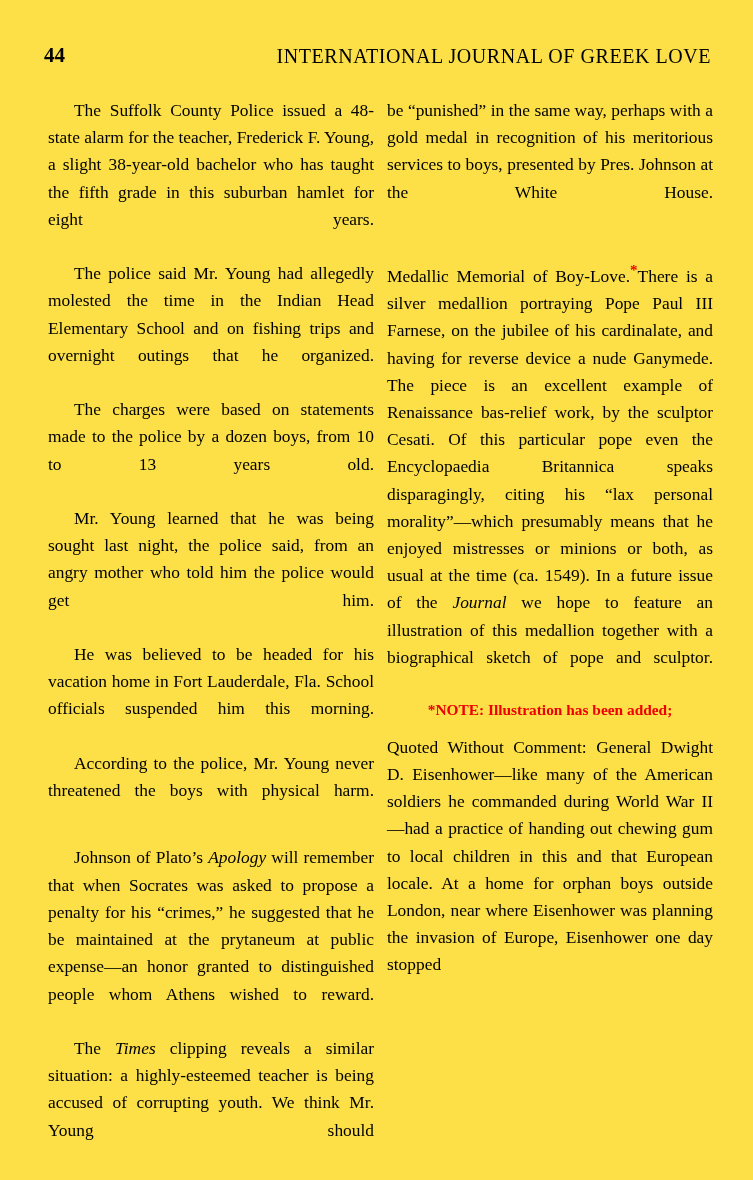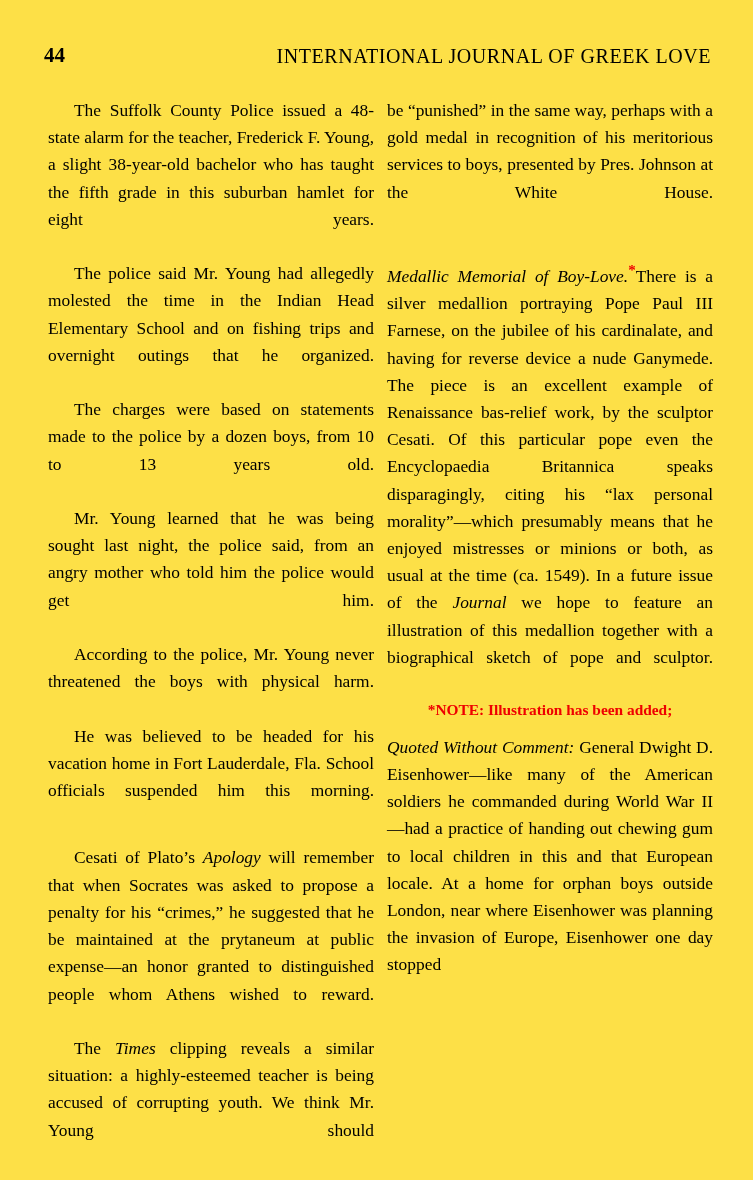--- a/index.html
+++ b/index.html
@@ -89,21 +89,20 @@
   p.para::after {
     content: "";
     display: inline-block;
     width: 100%;
   }
 
   .ital { font-style: italic; }
 
   
   .run-in-head {
-    font-style: italic;
   }
 
   
   .red-asterisk {
     color: #ee0000;
     font-weight: bold;
     font-size: 15px;
     vertical-align: super;
     line-height: 0;
     font-style: normal;
@@ -136,25 +135,25 @@
     <div class="col col-left">
 
       <p class="para">The Suffolk County Police issued a 48-state alarm for the teacher, Frederick F. Young, a slight 38-year-old bachelor who has taught the fifth grade in this suburban hamlet for eight years.</p>
 
       <p class="para">The police said Mr. Young had allegedly molested the time in the Indian Head Elementary School and on fishing trips and overnight outings that he organized.</p>
 
       <p class="para">The charges were based on statements made to the police by a dozen boys, from 10 to 13 years old.</p>
 
       <p class="para">Mr. Young learned that he was being sought last night, the police said, from an angry mother who told him the police would get him.</p>
 
+      <p class="para">He was believed to be headed for his vacation home in Fort Lauderdale, Fla. School officials suspended him this morning.</p>
+
       <p class="para">According to the police, Mr. Young never threatened the boys with physical harm.</p>
 
-      <p class="para">He was believed to be headed for his vacation home in Fort Lauderdale, Fla. School officials suspended him this morning.</p>
-
-      <p class="para gap-small"><span>Cesati of Plato’s </span><span class="ital">Apology</span><span> will remember that when Socrates was asked to propose a penalty for his “crimes,” he suggested that he be maintained at the prytaneum at public expense—an honor granted to distinguished people whom Athens wished to reward.</span></p>
+      <p class="para gap-small"><span>Johnson of Plato’s </span><span class="ital">Apology</span><span> will remember that when Socrates was asked to propose a penalty for his “crimes,” he suggested that he be maintained at the prytaneum at public expense—an honor granted to distinguished people whom Athens wished to reward.</span></p>
 
       <p class="para"><span>The </span><span class="ital">Times</span><span> clipping reveals a similar situation: a highly-esteemed teacher is being accused of corrupting youth. We think Mr. Young should</span></p>
 
     </div>
 
     <div class="col col-right">
 
       <p class="para no-indent">be “punished” in the same way, perhaps with a gold medal in recognition of his meritorious services to boys, presented by Pres. Johnson at the White House.</p>
 
       <p class="para no-indent gap-large"><span class="run-in-head">Medallic Memorial of Boy-Love.</span><span class="red-asterisk">*</span><span>There is a silver medallion portraying Pope Paul III Farnese, on the jubilee of his cardinalate, and having for reverse device a nude Ganymede. The piece is an excellent example of Renaissance bas-relief work, by the sculptor Cesati. Of this particular pope even the Encyclopaedia Britannica speaks disparagingly, citing his “lax personal morality”—which presumably means that he enjoyed mistresses or minions or both, as usual at the time (ca. 1549). In a future issue of the </span><span class="ital">Journal</span><span> we hope to feature an illustration of this medallion together with a biographical sketch of pope and sculptor.</span></p>

